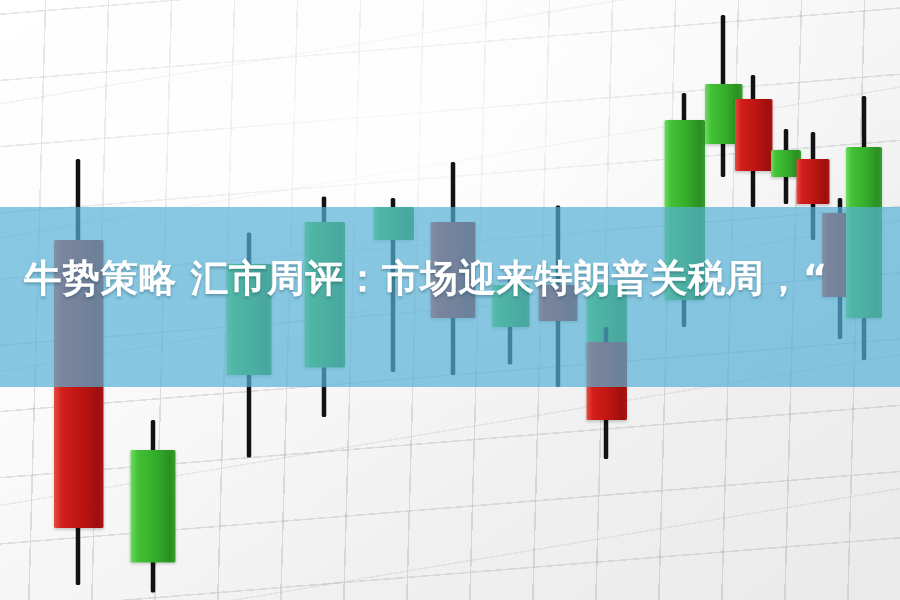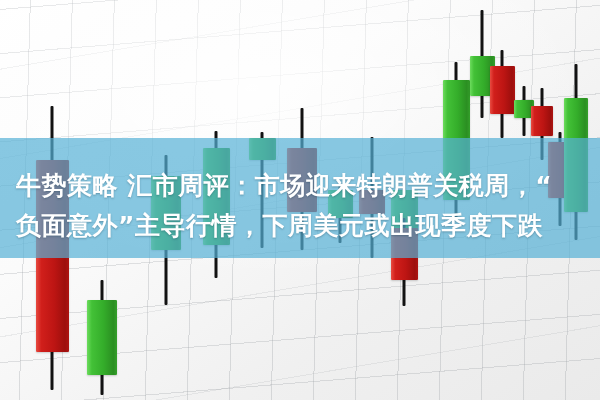--- a/index.html
+++ b/index.html
@@ -171,15 +171,14 @@
       </div>
       <div class="candle" style="left: 564px; top: 64px; width: 24px; height: 176px;">
         <div class="wick" style="top: 0px; height: 176px;"></div>
         <div class="body up" style="top: 34px; height: 114px;"></div>
       </div>
     </div>
 
   <div class="band" id="band" style="top: 138px; height: 120px; background: rgba(86, 176, 214, 0.7);"></div>
 
   <div class="headline" id="hl1" style="top: 166px;">牛势策略 汇市周评：市场迎来特朗普关税周，“</div>
-  <div class="headline" id="hl2" style="top: 206px;">负面意外”主导行情，下周美元或出现季度下跌</div>
 
 </div>
 
 </body></html>

